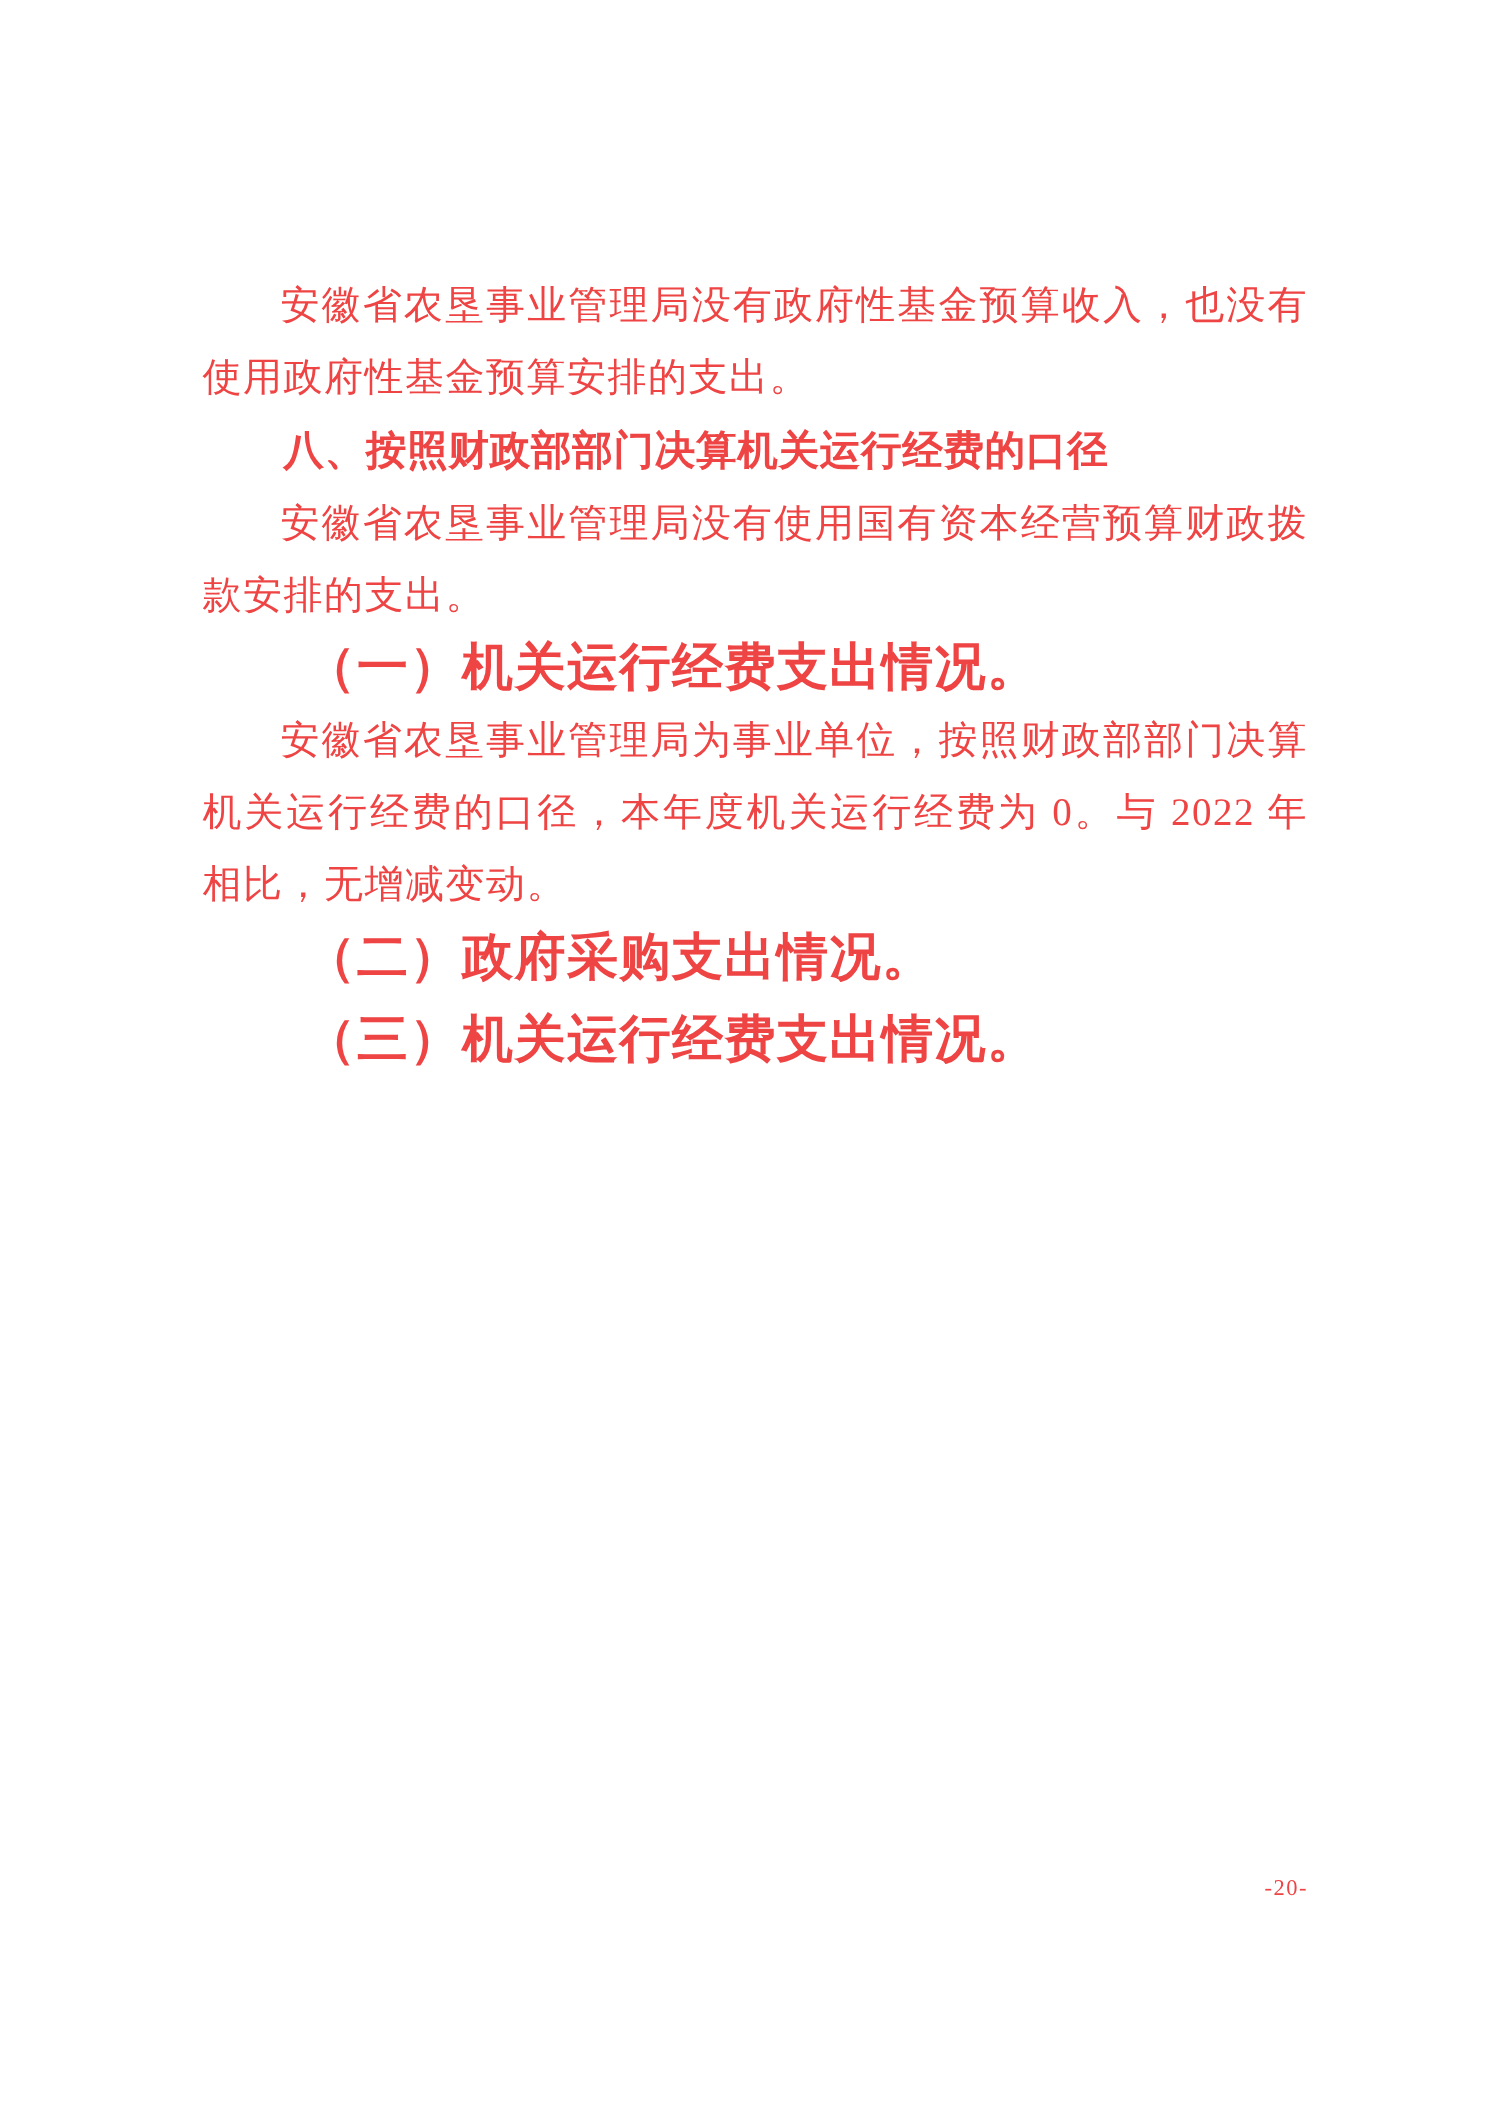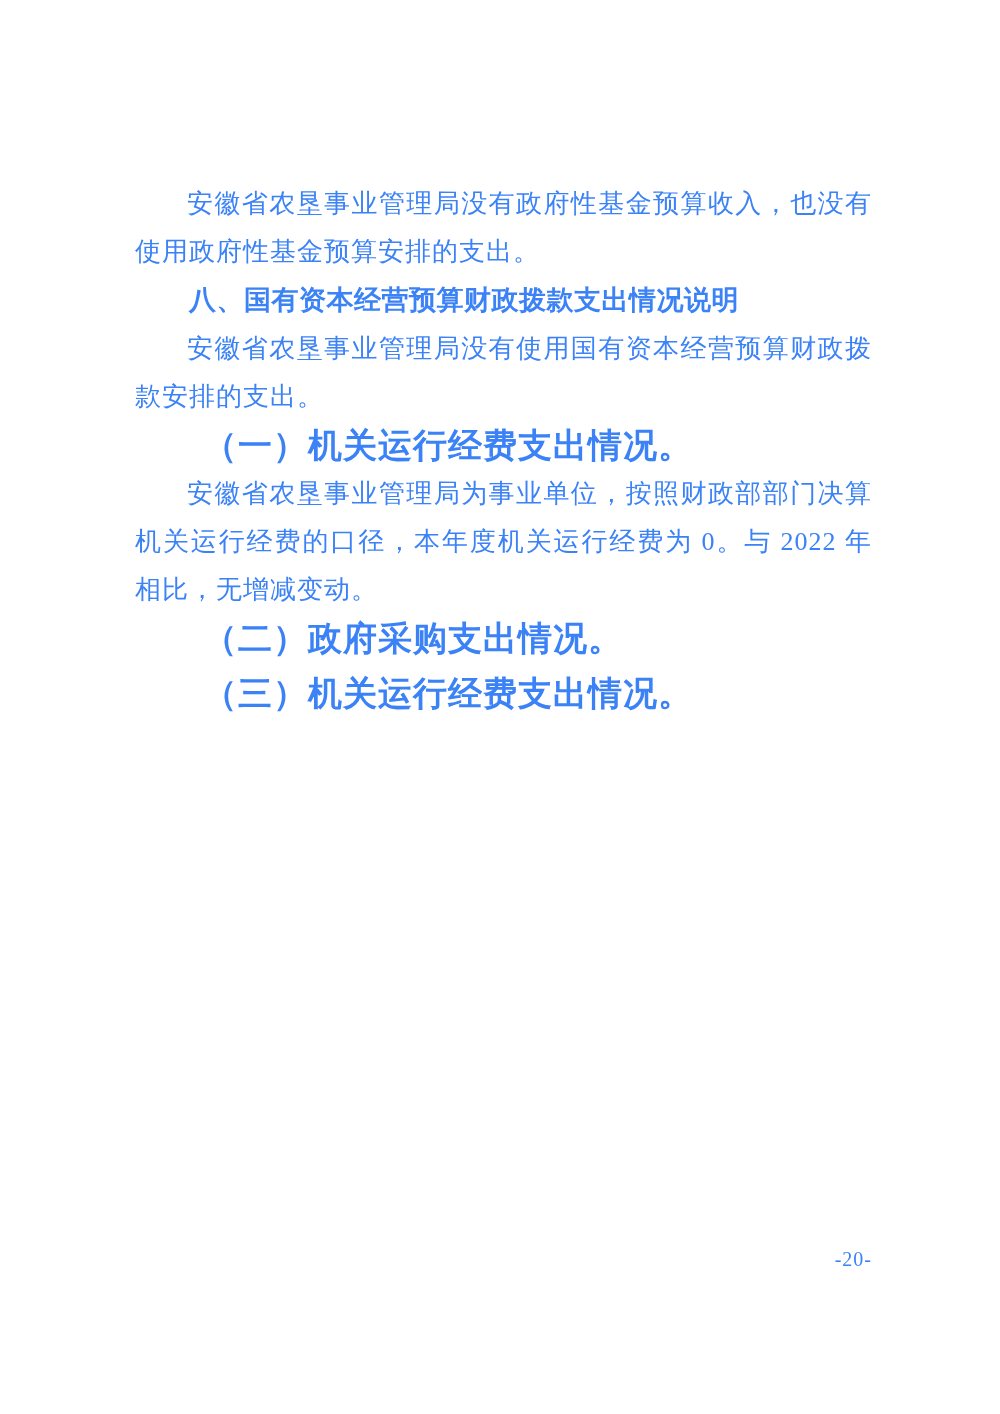--- a/index.html
+++ b/index.html
@@ -6,21 +6,21 @@
     margin: 0;
     padding: 0;
     background: #ffffff;
   }
   .page {
     position: relative;
     width: 1000px;
     height: 1414px;
     background: #ffffff;
     overflow: hidden;
-    color: #3b82f6;
+    color: #ef4444;
     font-family: "Liberation Serif", "DejaVu Serif", serif;
   }
   .content {
     position: absolute;
     left: 135px;
     top: 180px;
     width: 737px;
   }
   .content p {
     margin: 0;
@@ -51,32 +51,32 @@
   .mt6 { margin-top: 6px !important; }
   .mt8 { margin-top: 8px !important; }
   .pagenum-row {
     position: absolute;
     left: 135px;
     top: 1243px;
     width: 737px;
     text-align: right;
   }
   .pagenum {
-    font-size: 20px;
+    font-size: 15px;
     line-height: 32px;
     letter-spacing: 1px;
   }
 </style>
 </head>
 <body>
 
 <div class="page">
   <div class="content">
     <p class="para-body">安徽省农垦事业管理局没有政府性基金预算收入，也没有使用政府性基金预算安排的支出。</p>
-    <p class="para-heading">八、国有资本经营预算财政拨款支出情况说明</p>
+    <p class="para-heading">八、按照财政部部门决算机关运行经费的口径</p>
     <p class="para-body">安徽省农垦事业管理局没有使用国有资本经营预算财政拨款安排的支出。</p>
     <p class="para-sub">（一）机关运行经费支出情况。</p>
     <p class="para-body">安徽省农垦事业管理局为事业单位，按照财政部部门决算机关运行经费的口径，本年度机关运行经费为 0。与 2022 年相比，无增减变动。</p>
     <p class="para-sub">（二）政府采购支出情况。</p>
     <p class="para-sub mt6">（三）机关运行经费支出情况。</p>
   </div>
 
   <div class="pagenum-row">
     <span class="pagenum">-20-</span>
   </div>

